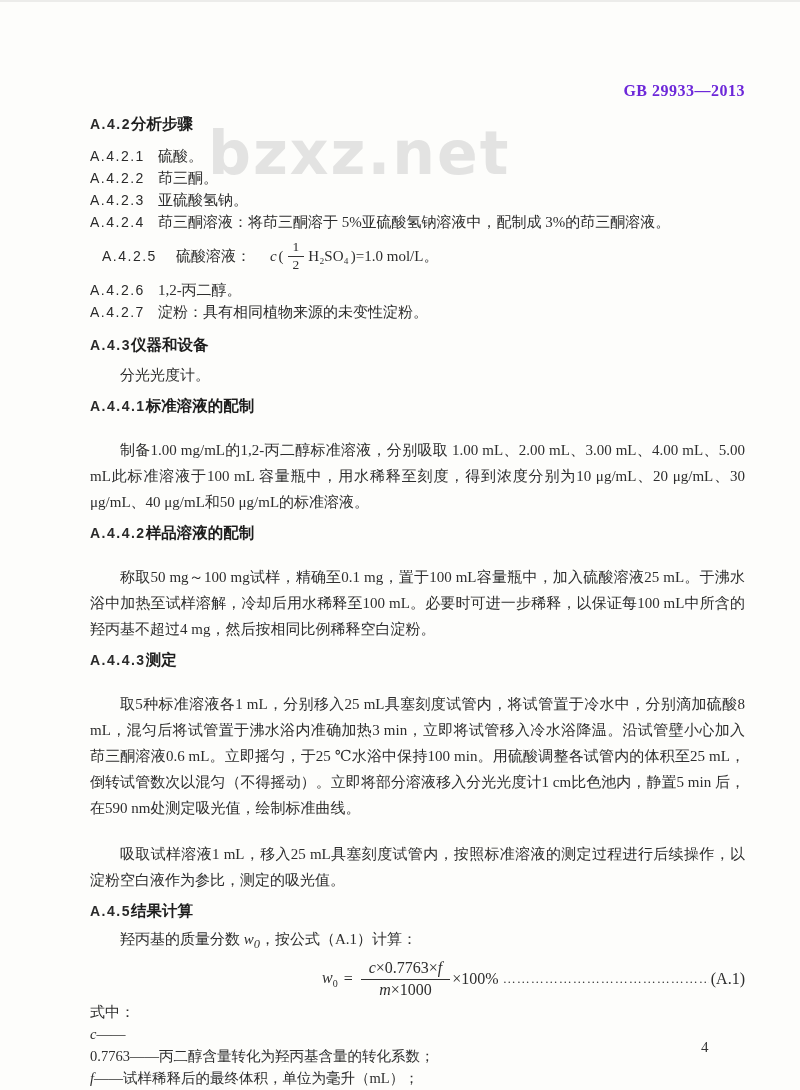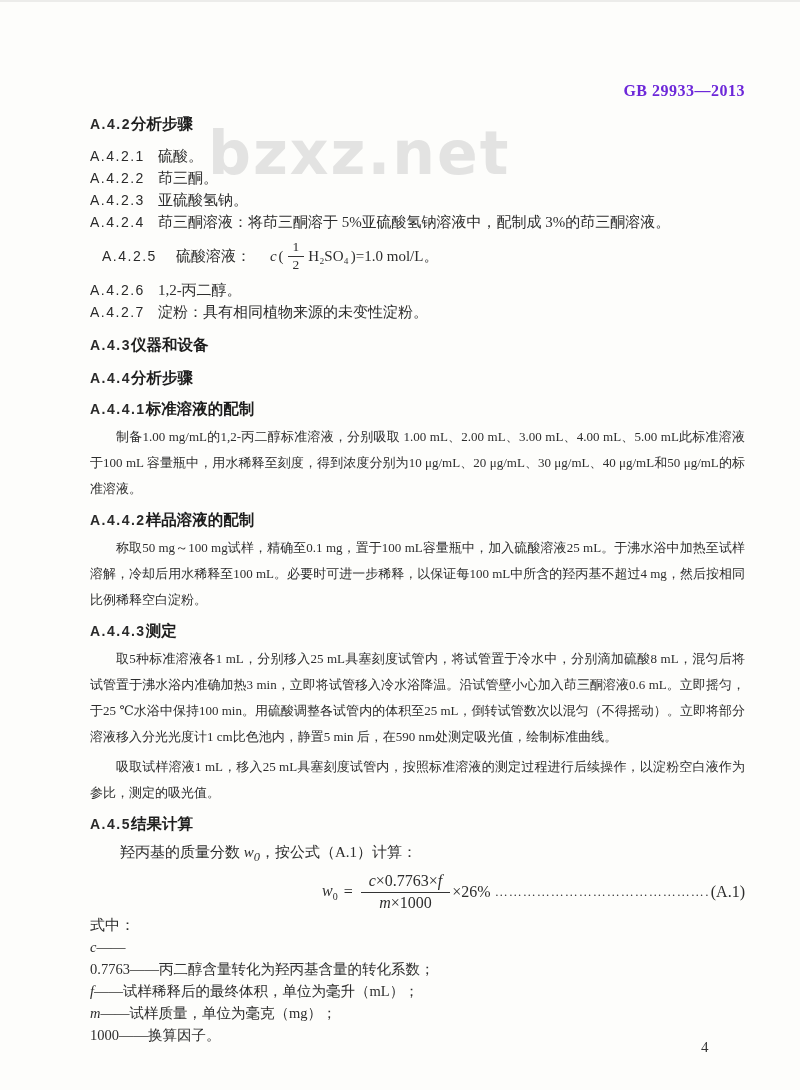--- a/index.html
+++ b/index.html
@@ -28,21 +28,21 @@
   .h-main .cnum { font-weight:bold; }
   .cnum { letter-spacing:1.5px; font-family:"Liberation Sans","DejaVu Sans",sans-serif; font-size:14px; color:#2a2a2a; white-space:nowrap; }
   .clause { display:flex; gap:13px; line-height:22px; align-items:center; }
   .clause .ctext { font-size:15px; }
   .clause-425 { display:flex; gap:19px; align-items:center; height:42px; margin:2px 12px; }
   .inline-math { display:inline-flex; align-items:center; gap:2px; font-size:15px; }
   .iv { font-style:italic; font-family:"Liberation Serif",serif; }
   .frac { display:inline-flex; flex-direction:column; align-items:center; line-height:1.1; font-size:13.5px; margin:0 2px; }
   .frac .ftop { padding:0 5px 1px; border-bottom:1.2px solid #333; }
   .frac .fbot { padding-top:1px; }
-  .para { text-indent:2em; text-align:justify; line-height:26px; margin:4px 0 0 0; font-size:13px; }
+  .para { text-indent:2em; text-align:justify; line-height:26px; margin:20px 0 0 0; font-size:15px; }
   .solo-line { text-indent:2em; line-height:22px; margin-top:8px; }
   .mt8 { margin-top:8px; } .mt10 { margin-top:10px; } .mt12 { margin-top:12px; }
   .mt6 { margin-top:6px; } .mt14 { margin-top:14px; }
   .equation { display:flex; align-items:center; padding-left:232px; height:44px; margin-top:2px; font-size:16px; }
   .equation .eq-frac { font-size:16px; }
   .equation .eq-frac .ftop { padding:0 8px 2px; }
   .eq-lhs sub { font-size:10px; }
   .eq-dots { flex:1; overflow:hidden; white-space:nowrap; color:#3a3a3a; font-size:13px; letter-spacing:1px; margin:0 2px 0 4px; }
   .eq-label { font-size:16px; white-space:nowrap; }
   .where { line-height:22px; margin-top:0; }
@@ -106,25 +106,22 @@
       <div class="clause">
         <span class="cnum">A.4.2.7</span>
         <span class="ctext">淀粉：具有相同植物来源的未变性淀粉。</span>
       </div>
     </div>
 
     <div class="h-main mt12">
       <span class="cnum">A.4.3</span>
       <span>仪器和设备</span>
     </div>
-
-    <div class="h-main mt12">
-      <span class="cnum">A.4.4</span>
-      <span>分析步骤</span>
-    </div>
+    <div class="solo-line">分光光度计。</div>
+
 
     <div class="h-main mt10">
       <span class="cnum">A.4.4.1</span>
       <span>标准溶液的配制</span>
     </div>
     <p class="para">制备1.00 mg/mL的1,2-丙二醇标准溶液，分别吸取 1.00 mL、2.00 mL、3.00 mL、4.00 mL、5.00 mL此标准溶液于100 mL 容量瓶中，用水稀释至刻度，得到浓度分别为10 μg/mL、20 μg/mL、30 μg/mL、40 μg/mL和50 μg/mL的标准溶液。</p>
 
     <div class="h-main mt8">
       <span class="cnum">A.4.4.2</span>
       <span>样品溶液的配制</span>
@@ -153,21 +150,21 @@
       </span>
       <span style="margin:0 6px;">=</span>
       <span class="frac eq-frac">
         <span class="ftop">
           <span class="iv">c</span><span>×0.7763×</span><span class="iv">f</span>
         </span>
         <span class="fbot">
           <span class="iv">m</span><span>×1000</span>
         </span>
       </span>
-      <span>×26%</span>
+      <span>×100%</span>
       <span class="eq-dots">…………………………………………………………………………</span>
       <span class="eq-label">(A.1)</span>
     </div>
 
     <div class="where">式中：</div>
 
     <div>
       <div class="def-row">
         <span class="def-term iv">c</span>
         <span>——</span>

